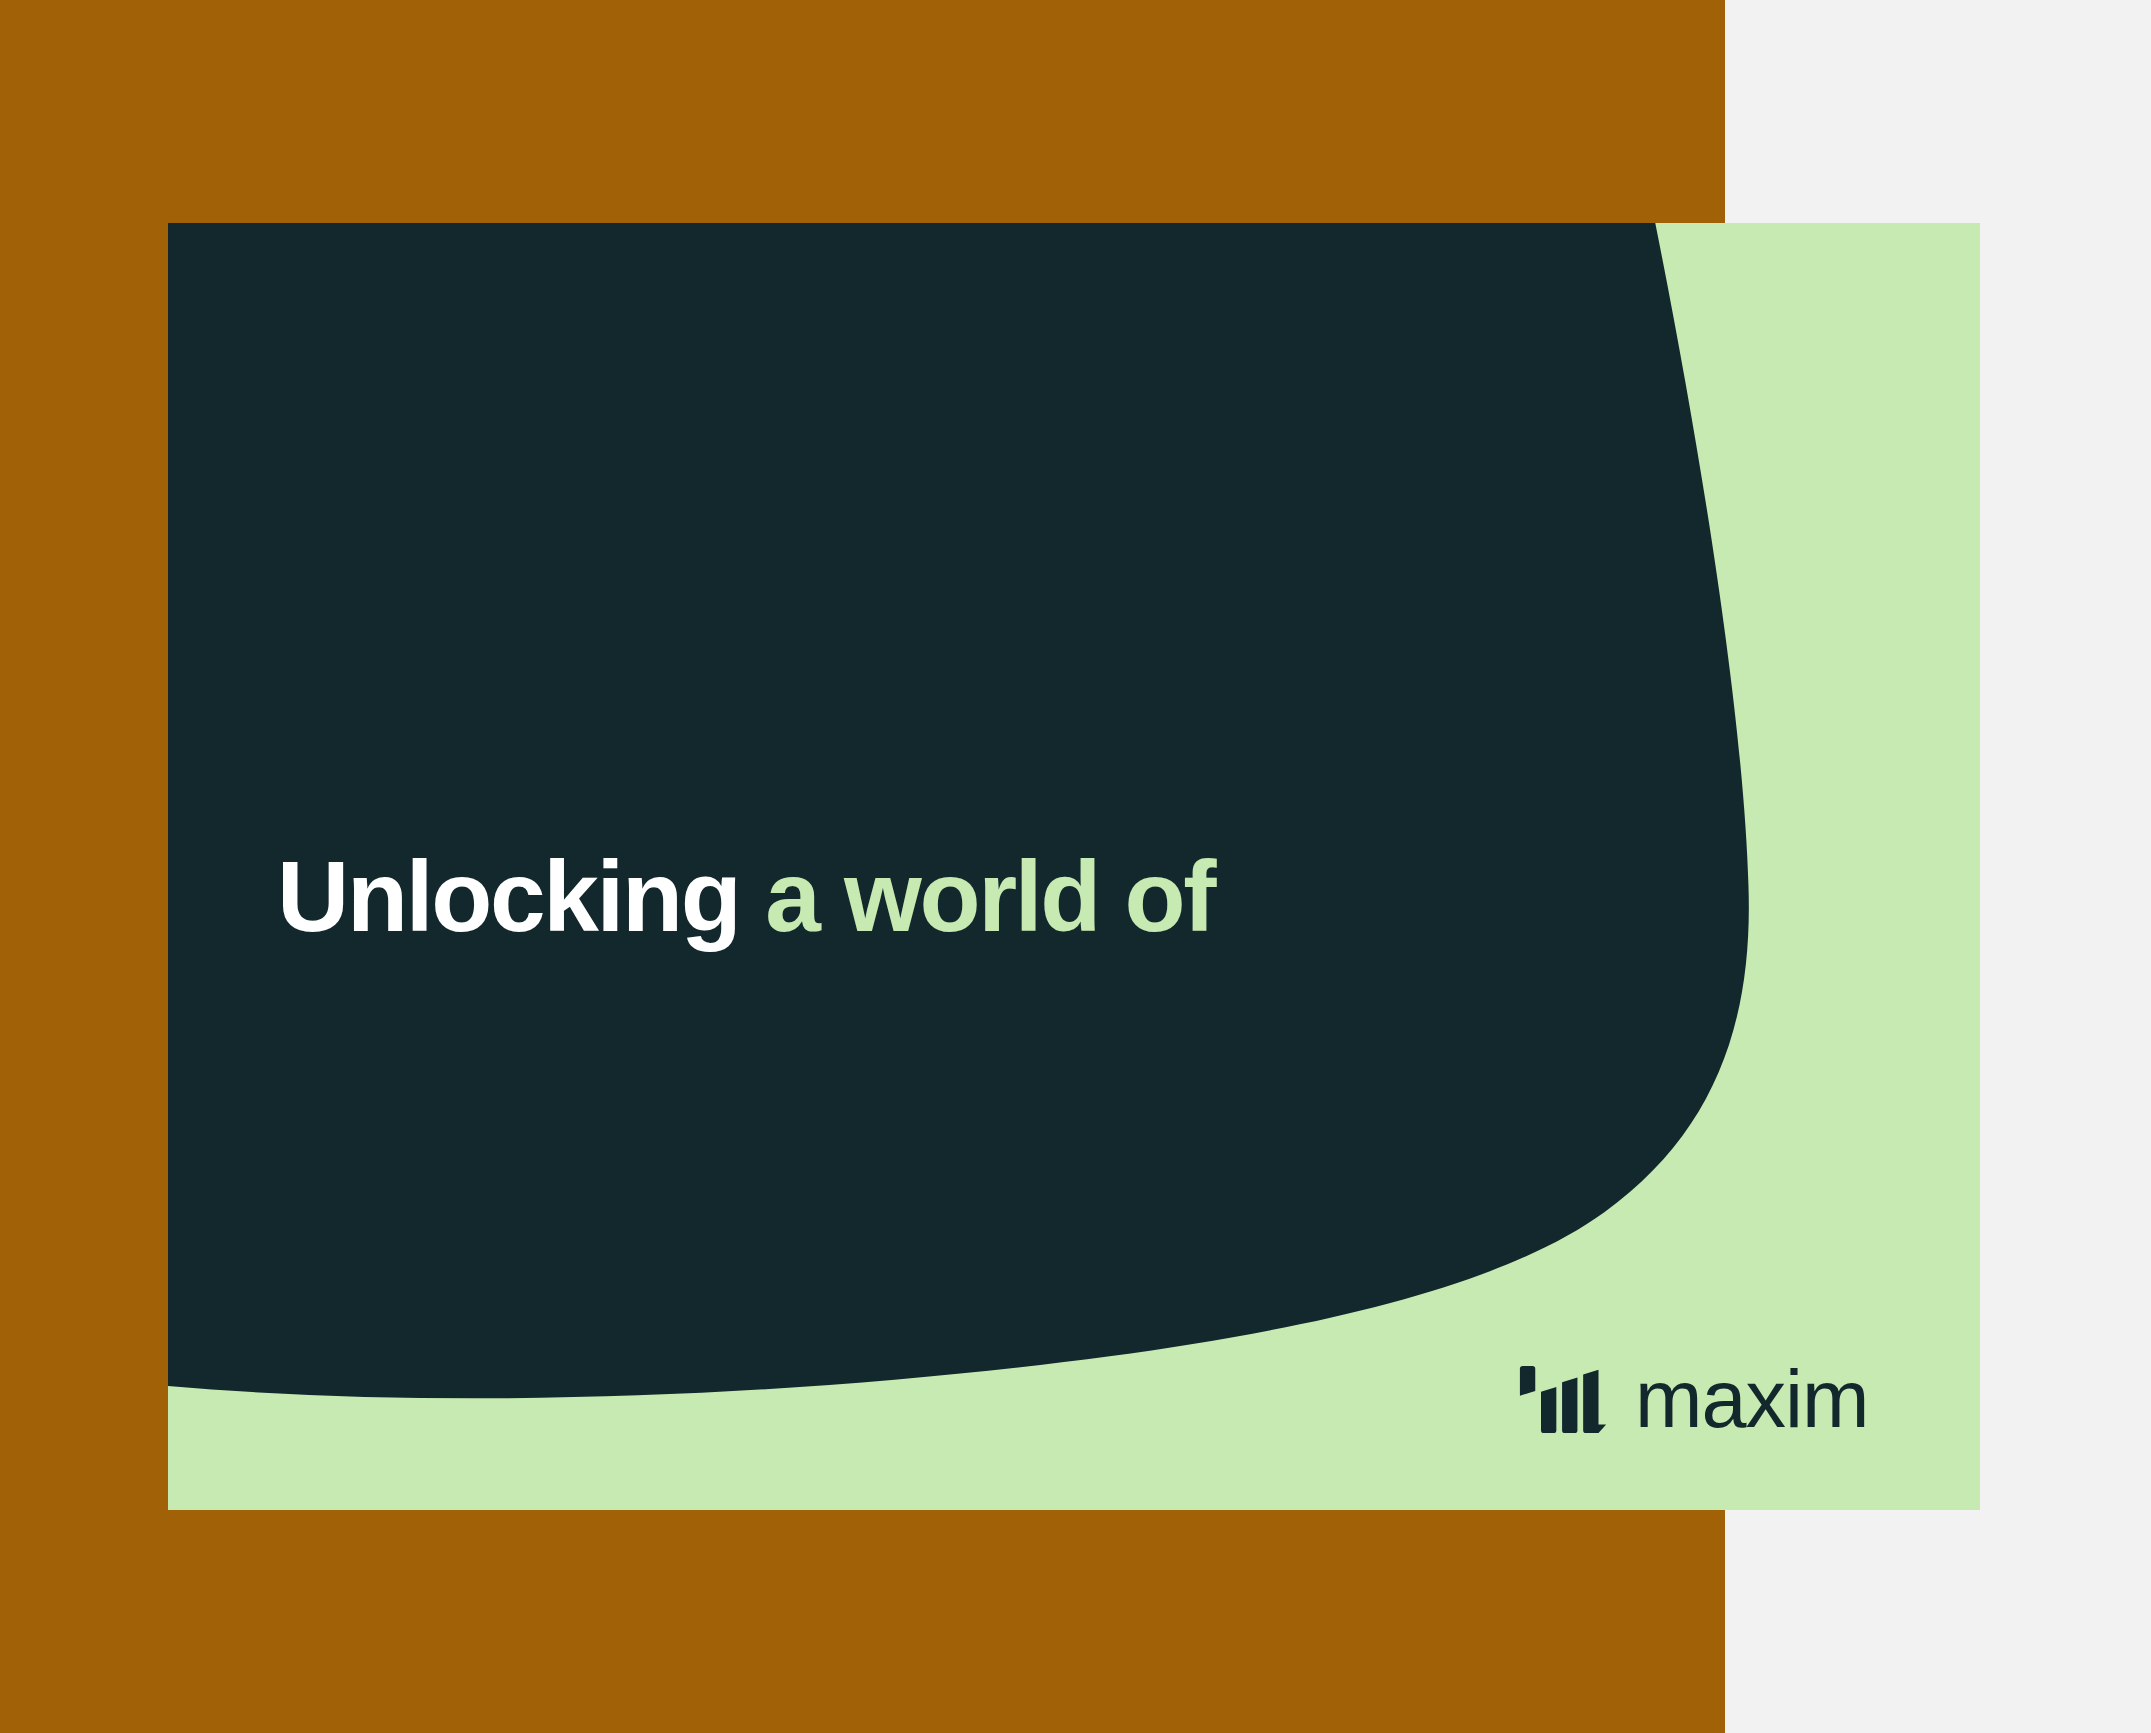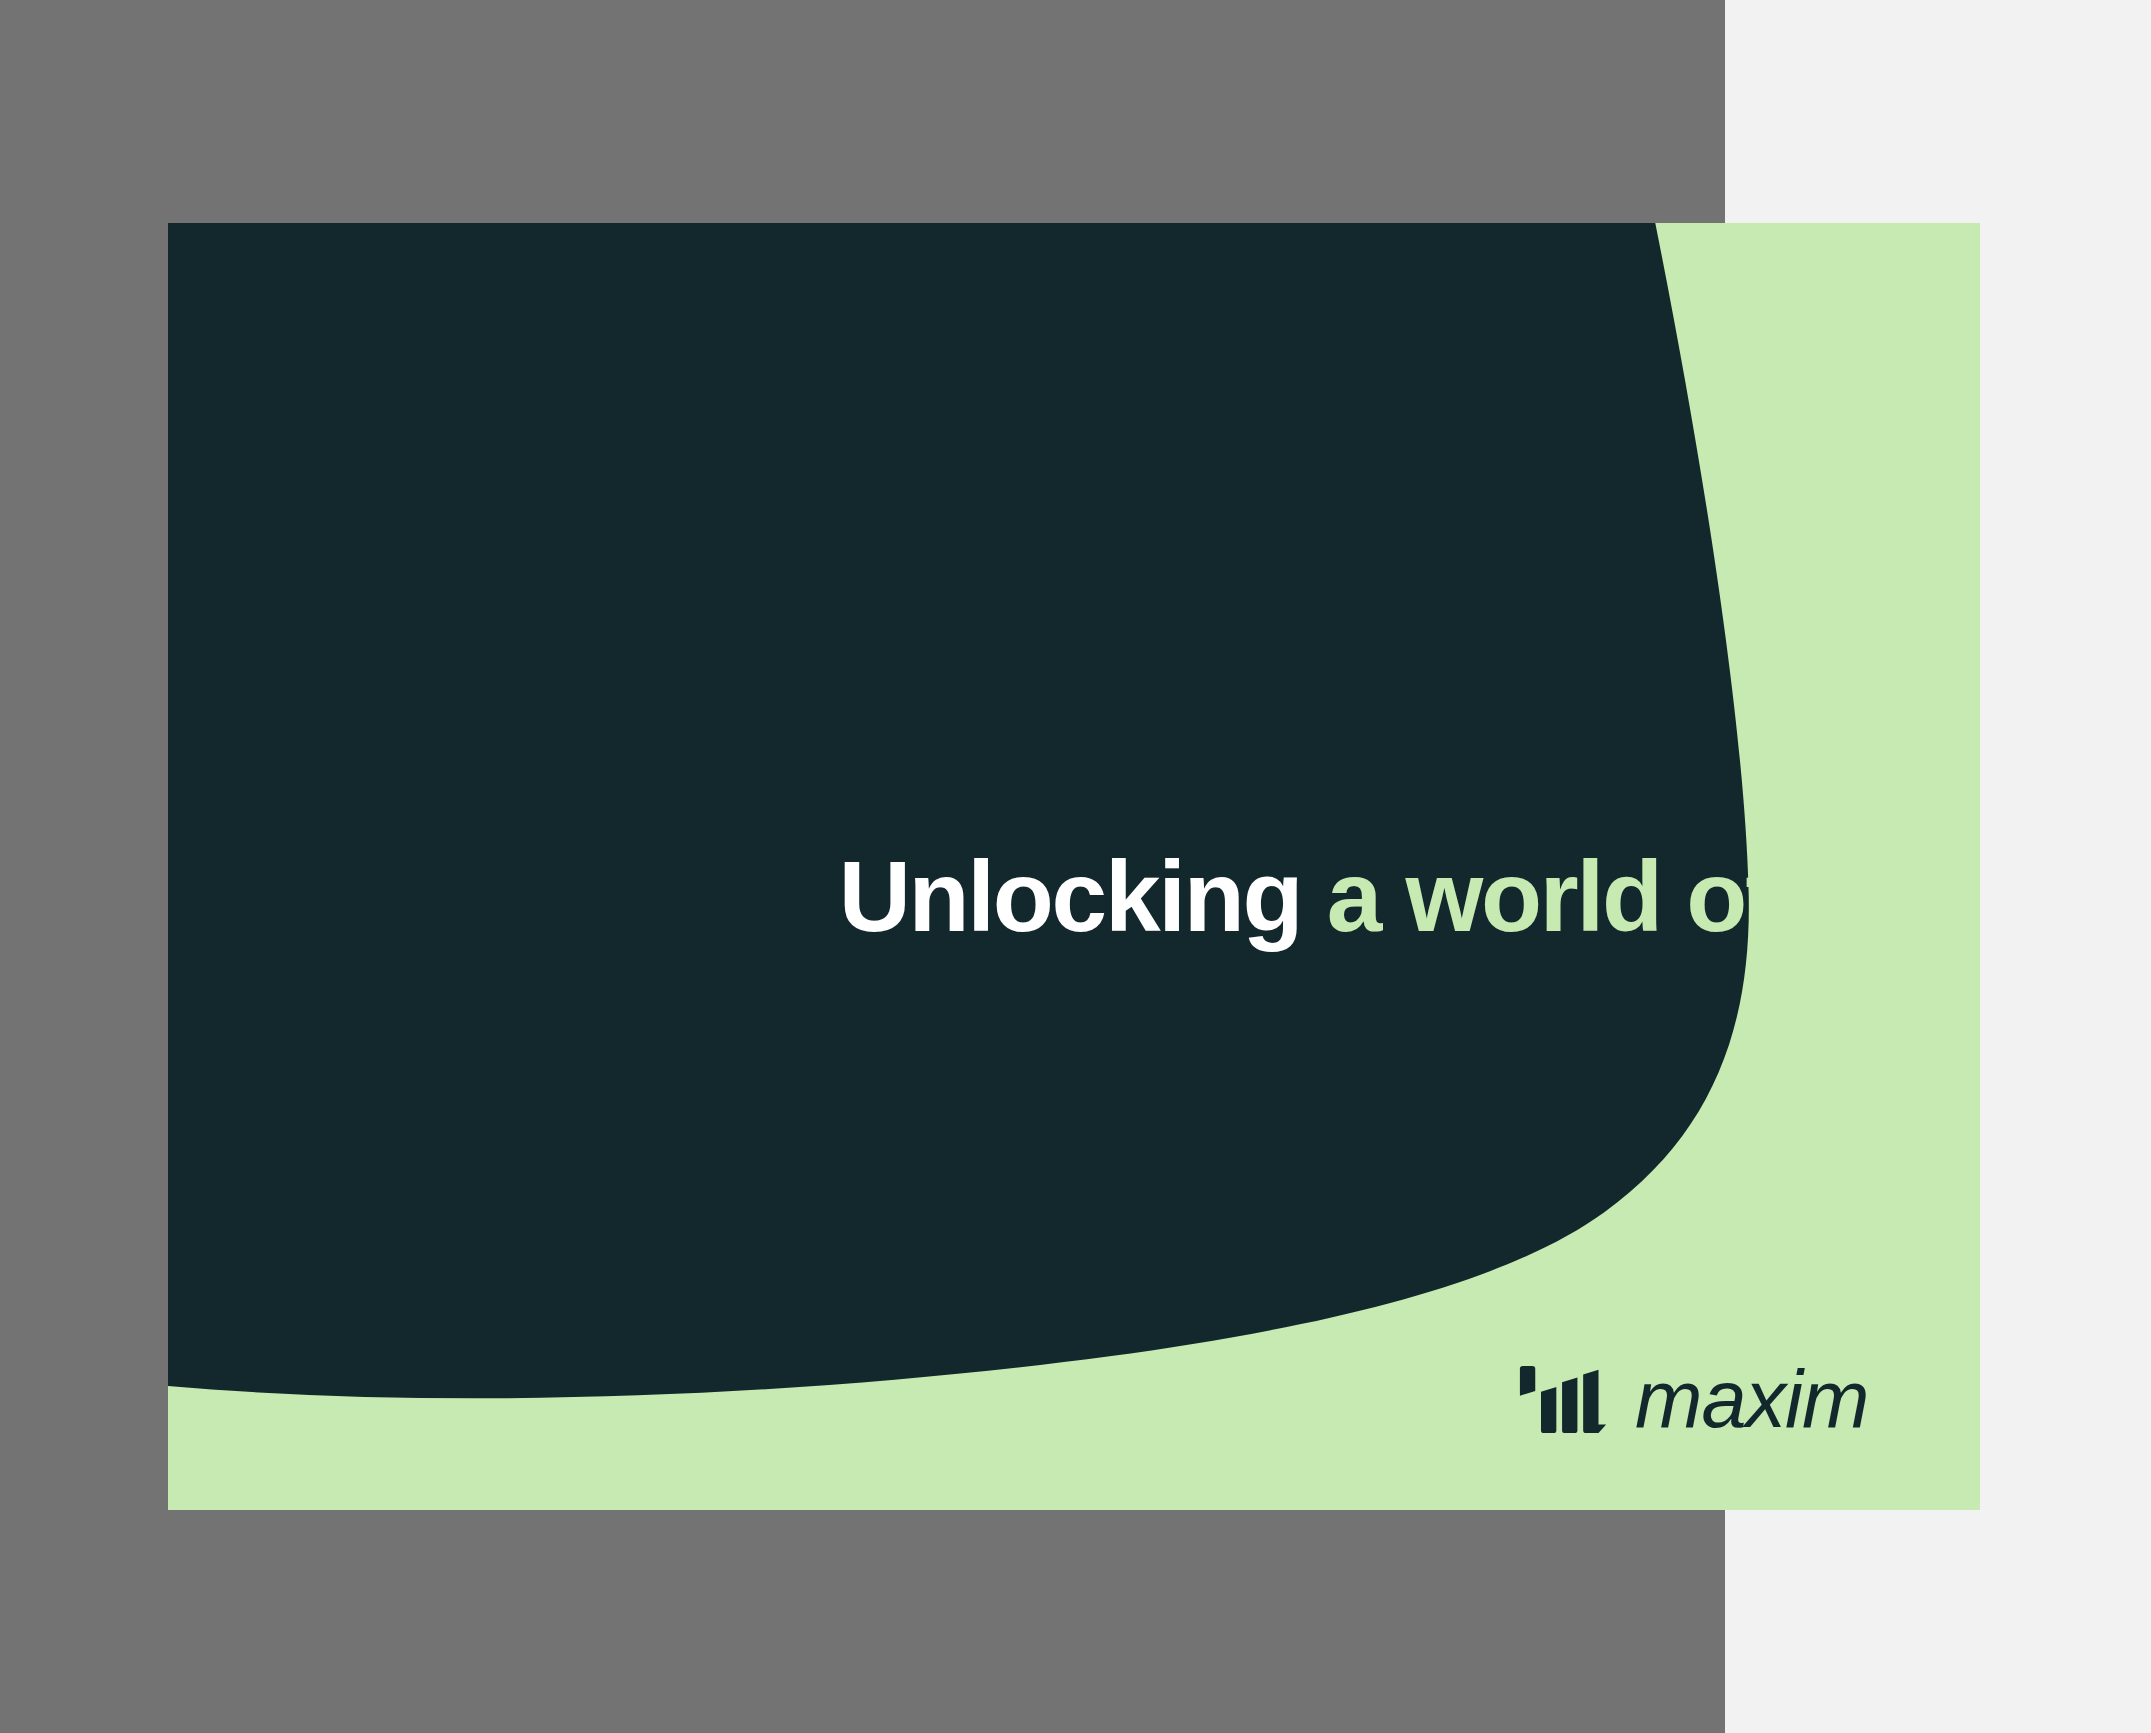--- a/index.html
+++ b/index.html
@@ -11,22 +11,21 @@
     height: 1733px;
     background: #f2f2f2;
     font-family: "Liberation Sans", sans-serif;
     overflow: hidden;
   }
 
   .stage {
     position: relative;
     width: 1725px;
     height: 1733px;
-    background: #737373;
-    text-align: right;
+    background: #a16207;
   }
 
   
   .card {
     position: absolute;
     left: 168px;
     top: 223px;
     width: 1812px;
     height: 1287px;
     overflow: hidden;
@@ -64,21 +63,20 @@
 
   
   .logo {
     position: absolute;
     left: 1350px;
     top: 1132px;
     display: flex;
     align-items: center;
     gap: 25px;
     height: 88px;
-    font-style: italic;
   }
   .logo-mark {
     display: block;
     width: 92px;
     height: 69px;
   }
   .logo-word {
     font-family: "Liberation Sans", sans-serif;
     font-weight: 400;
     font-size: 81px;

